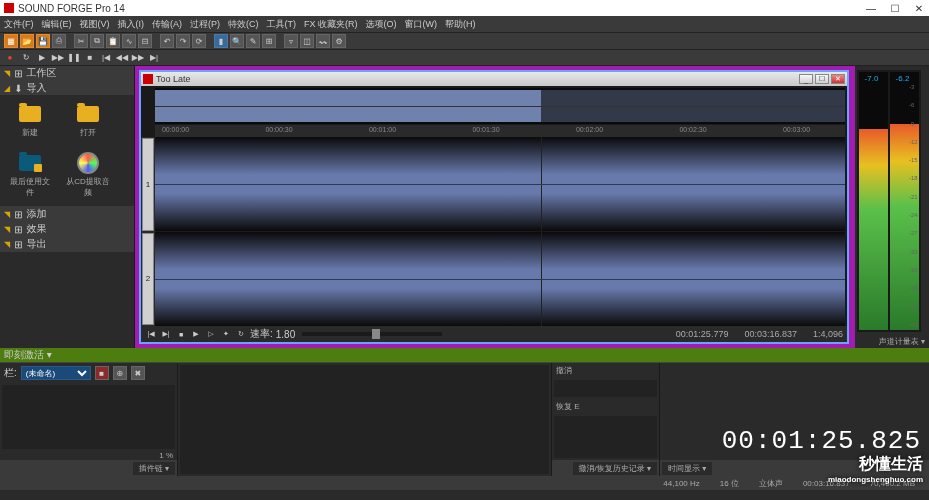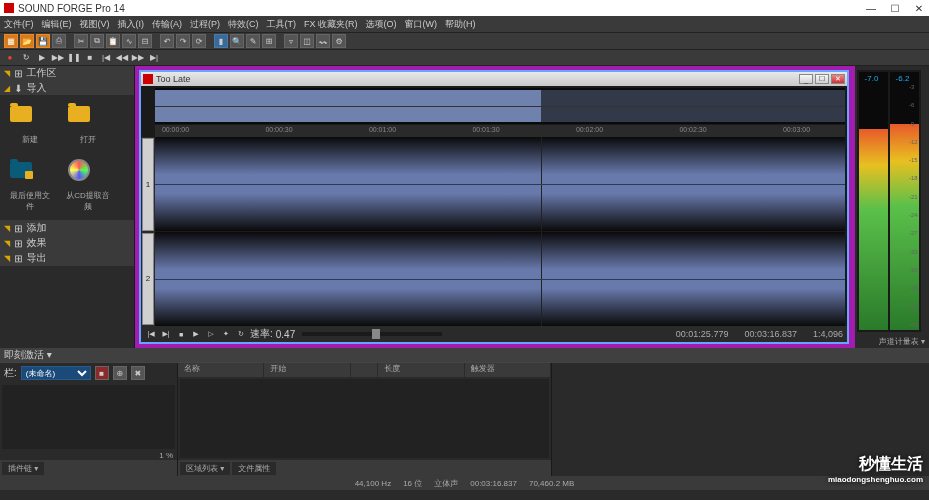--- a/index.html
+++ b/index.html
@@ -17,21 +17,21 @@
 .tbtn.blue { background: #3a6a9a; border-color: #4a7aaa; }
 .tsep { width: 4px; }
 .transport { background: #3a3a3a; height: 16px; display: flex; align-items: center; padding: 0 4px; gap: 4px; border-bottom: 1px solid #222; }
 .trbtn { width: 12px; height: 12px; display: flex; align-items: center; justify-content: center; color: #ccc; cursor: pointer; font-size: 8px; }
 .main-area { display: flex; height: 282px; }
 .sidepanel { width: 135px; background: #2a2a2a; display: flex; flex-direction: column; border-right: 1px solid #1a1a1a; }
 .side-sec { border-bottom: 1px solid #3a3a3a; }
 .side-hdr { background: #3a3a3a; height: 14px; display: flex; align-items: center; padding: 0 4px; gap: 4px; cursor: pointer; }
 .side-hdr .chev { color: #d9a500; font-size: 8px; }
 .side-body { padding: 8px; display: flex; flex-wrap: wrap; gap: 14px; }
-.big-icon { width: 44px; display: flex; flex-direction: column; gap: 9px; cursor: pointer; }
+.big-icon { width: 44px; display: flex; flex-direction: column; align-items: center; gap: 2px; cursor: pointer; }
 .big-icon .ic { width: 26px; height: 22px; display: flex; align-items: center; justify-content: center; }
 .big-icon .lbl { font-size: 8px; color: #aaa; text-align: center; }
 .folder-y { width: 22px; height: 16px; background: #e8b020; border-radius: 2px; position: relative; }
 .folder-y::before { content: ""; position: absolute; top: -3px; left: 0; width: 8px; height: 3px; background: #e8b020; border-radius: 2px 2px 0 0; }
 .folder-b { width: 22px; height: 16px; background: #0a5a7a; border-radius: 2px; position: relative; }
 .folder-b::before { content: ""; position: absolute; top: -3px; left: 0; width: 8px; height: 3px; background: #0a5a7a; border-radius: 2px 2px 0 0; }
 .folder-b::after { content: ""; position: absolute; bottom: -1px; right: -1px; width: 8px; height: 8px; background: #e8b020; border-radius: 1px; }
 .rec-circle { width: 22px; height: 22px; border-radius: 50%; background: radial-gradient(circle at 35% 35%, #ff6a4a, #cc1a00); }
 .cd-icon { width: 22px; height: 22px; border-radius: 50%; background: conic-gradient(#f55,#5f5,#55f,#ff5,#f55); border: 2px solid #888; }
 .wave-win { flex: 1; background: #a21caf; padding: 4px 6px 4px 4px; position: relative; }
@@ -69,23 +69,23 @@
 .meter-scale { position: absolute; right: 1px; top: 12px; bottom: 2px; width: 9px; display: flex; flex-direction: column; justify-content: space-between; font-size: 6px; color: #666; }
 .bottom-area { display: flex; height: 114px; background: #2a2a2a; border-top: 1px solid #444; }
 .bot-sec { border-right: 1px solid #1a1a1a; display: flex; flex-direction: column; }
 .bot-body { flex: 1; background: #222; margin: 2px; }
 .fld-sel { display: flex; align-items: center; gap: 4px; padding: 2px 4px; height: 20px; }
 .fld-sel select { background: #1a4a7a; color: #fff; border: 1px solid #2a5a8a; font-size: 8px; height: 14px; width: 70px; }
 .list-hdr { background: #3a3a3a; height: 14px; display: flex; font-size: 8px; color: #aaa; }
 .list-hdr span { padding: 0 6px; border-right: 1px solid #2a2a2a; flex: 1; }
 .undo-item { padding: 2px 4px; font-size: 8px; color: #aaa; }
 .time-disp { font-size: 26px; color: #fff; font-family: "Courier New", monospace; text-align: right; padding: 4px 8px; letter-spacing: 1px; }
-.bot-tabs { height: 16px; background: #3a3a3a; display: flex; align-items: center; font-size: 8px; color: #aaa; padding: 0 2px; gap: 2px; }
+.bot-tabs { height: 16px; background: #3a3a3a; display: flex; align-items: center; font-size: 8px; color: #aaa; padding: 0 2px; gap: 2px; justify-content: flex-end; }
 .bot-tab { background: #2a2a2a; padding: 1px 6px; cursor: pointer; }
-.status { height: 14px; background: #3a3a3a; display: flex; align-items: center; justify-content: center; padding: 0 14px; gap: 12px; font-size: 8px; color: #aaa; }
+.status { height: 14px; background: #3a3a3a; display: flex; align-items: center; justify-content: flex-end; padding: 0 14px; gap: 20px; font-size: 8px; color: #aaa; }
 .watermark { position: absolute; right: 6px; bottom: 16px; color: #fff; font-size: 16px; font-weight: bold; text-shadow: 0 0 4px #000; text-align: right; }
 .watermark .sub { font-size: 8px; display: block; }
 .meters-section-hdr { background: #2a2a2a; height: 14px; font-size: 8px; color: #aaa; padding: 0 4px; display:flex; align-items:center; justify-content:flex-end; }
 </style>
 </head>
 <body>
 
 <div class="titlebar">
   <div class="titlebar-left">
     <div class="app-icon"></div>
@@ -265,21 +265,21 @@
         <div class="wave-btm">
           <div class="wave-btm-left">
             <div class="pbtn">|◀</div>
             <div class="pbtn">▶|</div>
             <div class="pbtn">■</div>
             <div class="pbtn">▶</div>
             <div class="pbtn">▷</div>
             <div class="pbtn">✦</div>
             <div class="pbtn">↻</div>
             <span>速率:</span>
-            <span>0.47</span>
+            <span>1.80</span>
             <div class="rate-slider"></div>
           </div>
           <div class="wave-btm-right">
             <span>00:01:25.779</span>
             <span>00:03:16.837</span>
             <span>1:4,096</span>
           </div>
         </div>
       </div>
     </div>
@@ -311,51 +311,56 @@
             <span>-51</span>
               <span>-60</span>
           </div>
         </div>
       </div>
     </div>
     <div class="meters-section-hdr">声道计量表 ▾</div>
   </div>
 </div>
 
-<div style="height:14px;background:#404040;display:flex;padding:0 4px;align-items:center">
+<div style="height:14px;background:#4d7c0f;display:flex;padding:0 4px;align-items:center">
     <span>即刻激活 ▾</span>
   </div>
 <div class="bottom-area">
   <div class="bot-sec" style="width:178px">
     <div class="fld-sel">
       <span>栏:</span>
       <select><option>(未命名)</option></select>
       <div class="tbtn" style="background:#8a2a2a">■</div>
       <div class="tbtn">⊕</div>
       <div class="tbtn">✖</div>
     </div>
     <div class="bot-body"></div>
     <div style="text-align:right;padding:0 4px;font-size:8px;color:#aaa">1 %</div>
     <div class="bot-tabs">
         <div class="bot-tab">插件链 ▾</div>
       </div>
   </div>
   <div class="bot-sec" style="width:374px">
-    <div class="list-hdr">
-      <span>名称</span>
-      <span>开始</span>
-      <span style="flex:0.2"></span>
-      <span>长度</span>
-      <span>触发器</span>
-    </div>
+    <div class="bot-body"></div>
+  </div>
+  <div class="bot-sec" style="width:108px">
+    <div class="undo-item">撤消</div>
+    <div class="bot-body" style="flex:0.4"></div>
+    <div class="undo-item">恢复 E</div>
     <div class="bot-body"></div>
     <div class="bot-tabs">
-      <div class="bot-tab">区域列表 ▾</div>
-      <div class="bot-tab">文件属性</div>
-    </div>
+        <div class="bot-tab">撤消/恢复历史记录 ▾</div>
+      </div>
+  </div>
+  <div class="bot-sec" style="flex:1;border-right:none">
+    <div style="flex:1"></div>
+    <div class="time-disp">00:01:25.825</div>
+    <div class="bot-tabs" style="justify-content:flex-start">
+        <div class="bot-tab">时间显示 ▾</div>
+      </div>
   </div>
 </div>
 
 <div class="status">
   <span>44,100 Hz</span>
   <span>16 位</span>
   <span>立体声</span>
   <span>00:03:16.837</span>
   <span>70,460.2 MB</span>
 </div>

